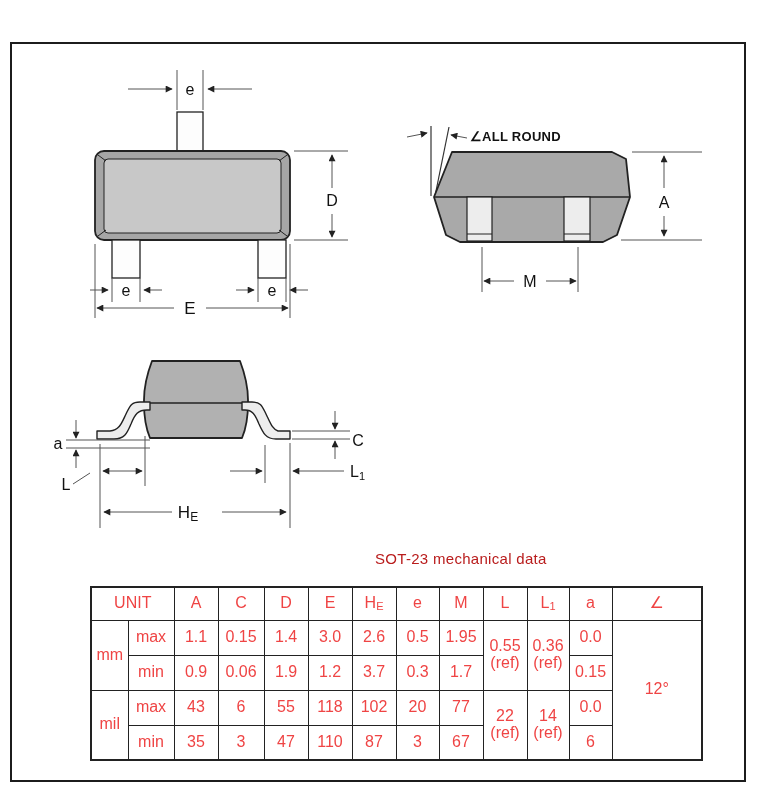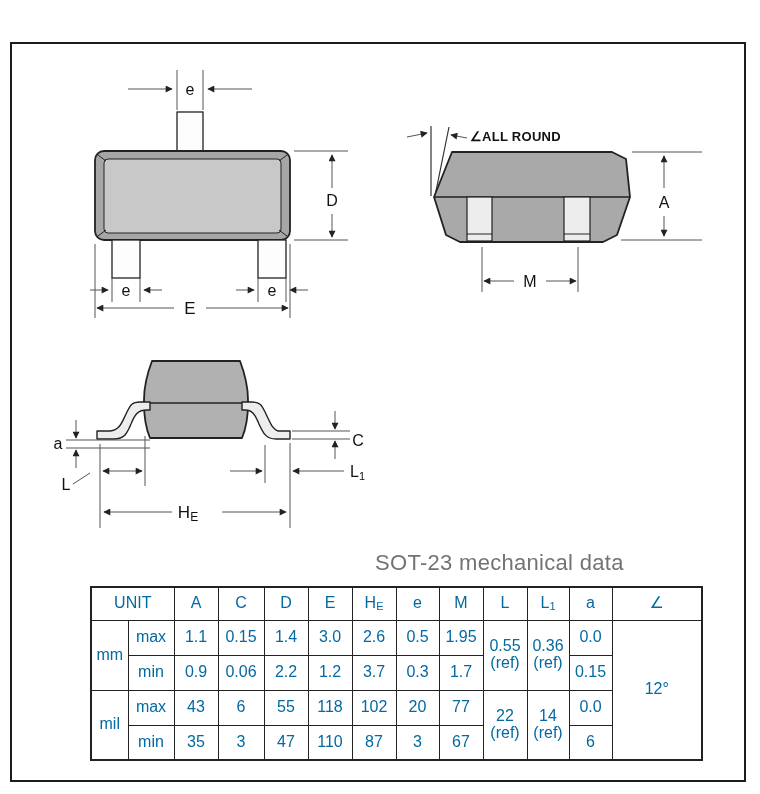--- a/index.html
+++ b/index.html
@@ -11,31 +11,31 @@
   .title{
     display:inline-block;font-size:23px;font-weight:500;letter-spacing:.5px;
     border-bottom:2px solid #111;padding:0 6px 2px 6px;color:#111;
   }
   .frame{
     position:absolute;left:10px;top:42px;width:736px;height:740px;
     border:2px solid #1c1c1c;background:#fff;box-sizing:border-box;
   }
   .view{position:absolute;}
   .tbl-title{
-    position:absolute;left:375px;top:550px;font-size:22px;color:#737373;
+    position:absolute;left:375px;top:550px;font-size:15px;color:#b91c1c;
     letter-spacing:.3px;
   }
   table.mech{
     position:absolute;left:90px;top:586px;border-collapse:collapse;
     table-layout:fixed;width:611px;background:#fff;
     border:2px solid #222;
   }
   table.mech td,table.mech th{
     border:1px solid #222;text-align:center;vertical-align:middle;
-    font-size:16px;font-weight:normal;color:#0369a1;padding:0;line-height:1.05;
+    font-size:16px;font-weight:normal;color:#ef4444;padding:0;line-height:1.05;
   }
   table.mech tr.hdr{height:33px;}
   table.mech tr.data{height:35px;}
   .sub{font-size:11px;vertical-align:-2px;}
   .ref-cell span{display:block;}
   svg text{fill:#111;font-family:"Liberation Sans",sans-serif;}
   .dimtxt{font-size:16px;}
   .dimtxt-lg{font-size:17px;}
   .note-txt{font-size:13px;font-weight:600;letter-spacing:.3px;}
 </style>
@@ -260,21 +260,21 @@
             <span>0.36</span>
             <span>(ref)</span>
           </td>
       <td>0.0</td>
       <td rowspan="4">12°</td>
     </tr>
     <tr class="data">
       <td>min</td>
       <td>0.9</td>
       <td>0.06</td>
-      <td>2.2</td>
+      <td>1.9</td>
       <td>1.2</td>
       <td>3.7</td>
       <td>0.3</td>
       <td>1.7</td>
       <td>0.15</td>
     </tr>
     <tr class="data">
       <td rowspan="2">mil</td>
       <td>max</td>
       <td>43</td>

